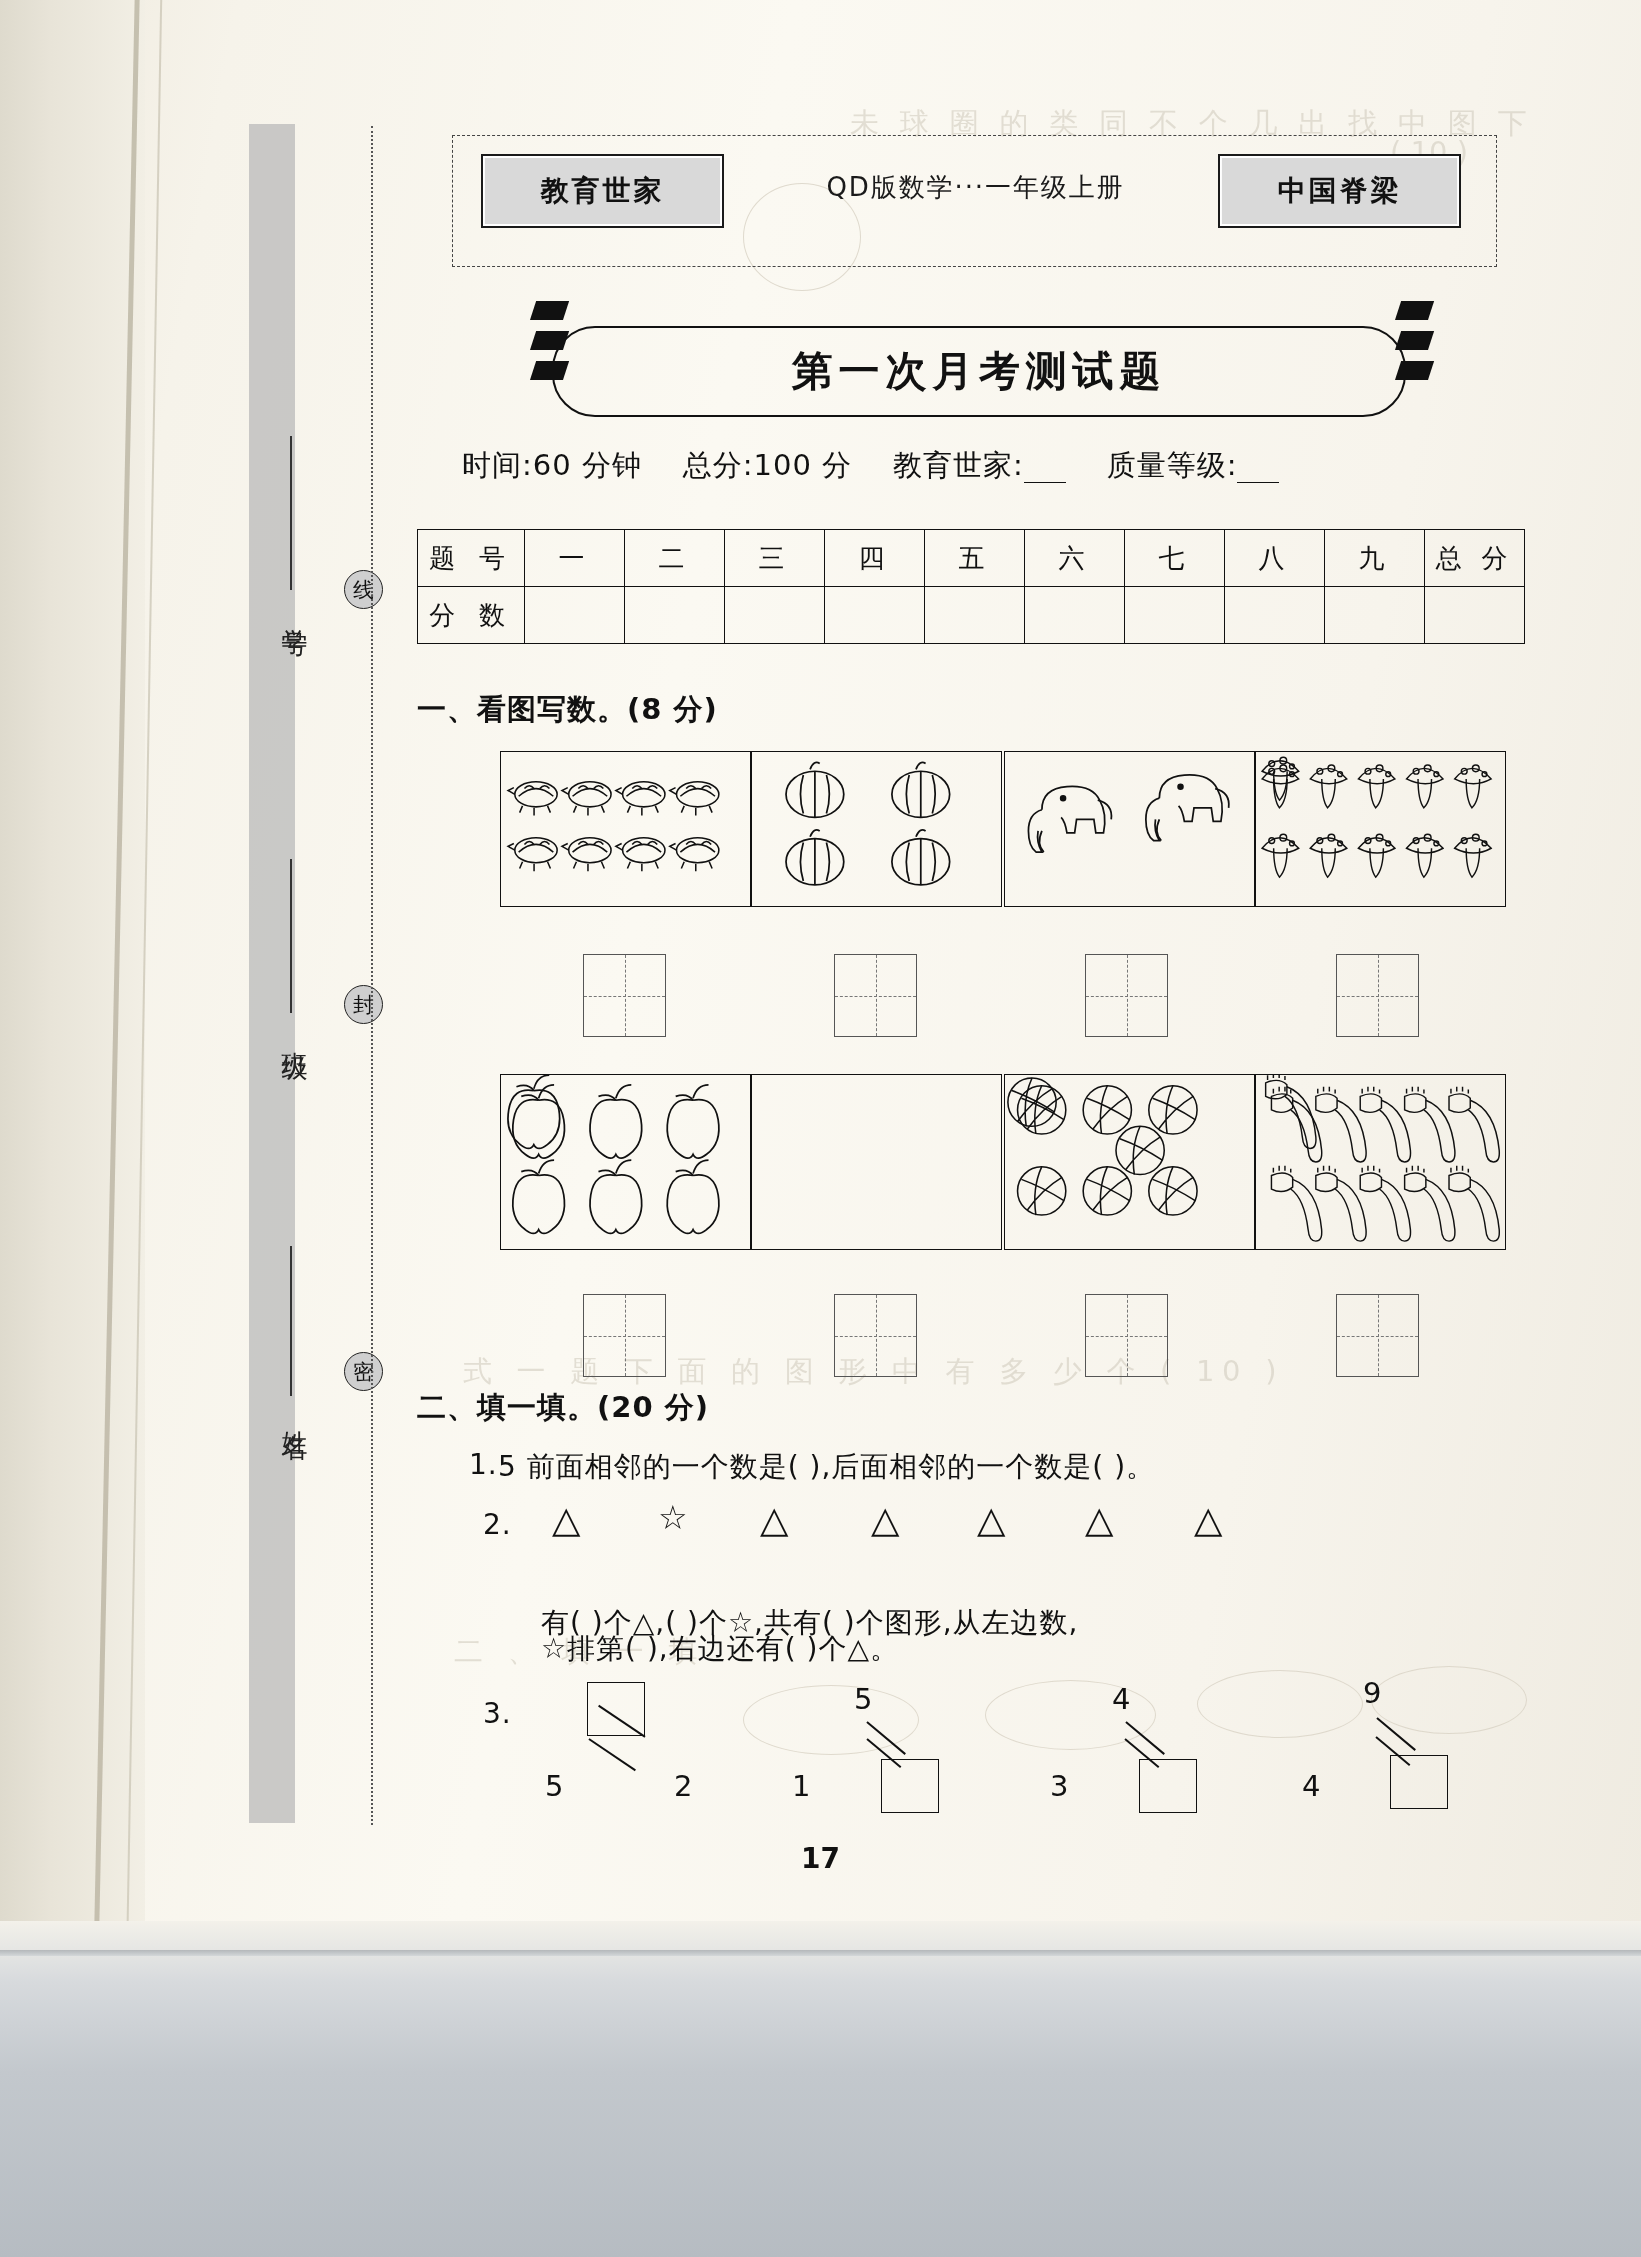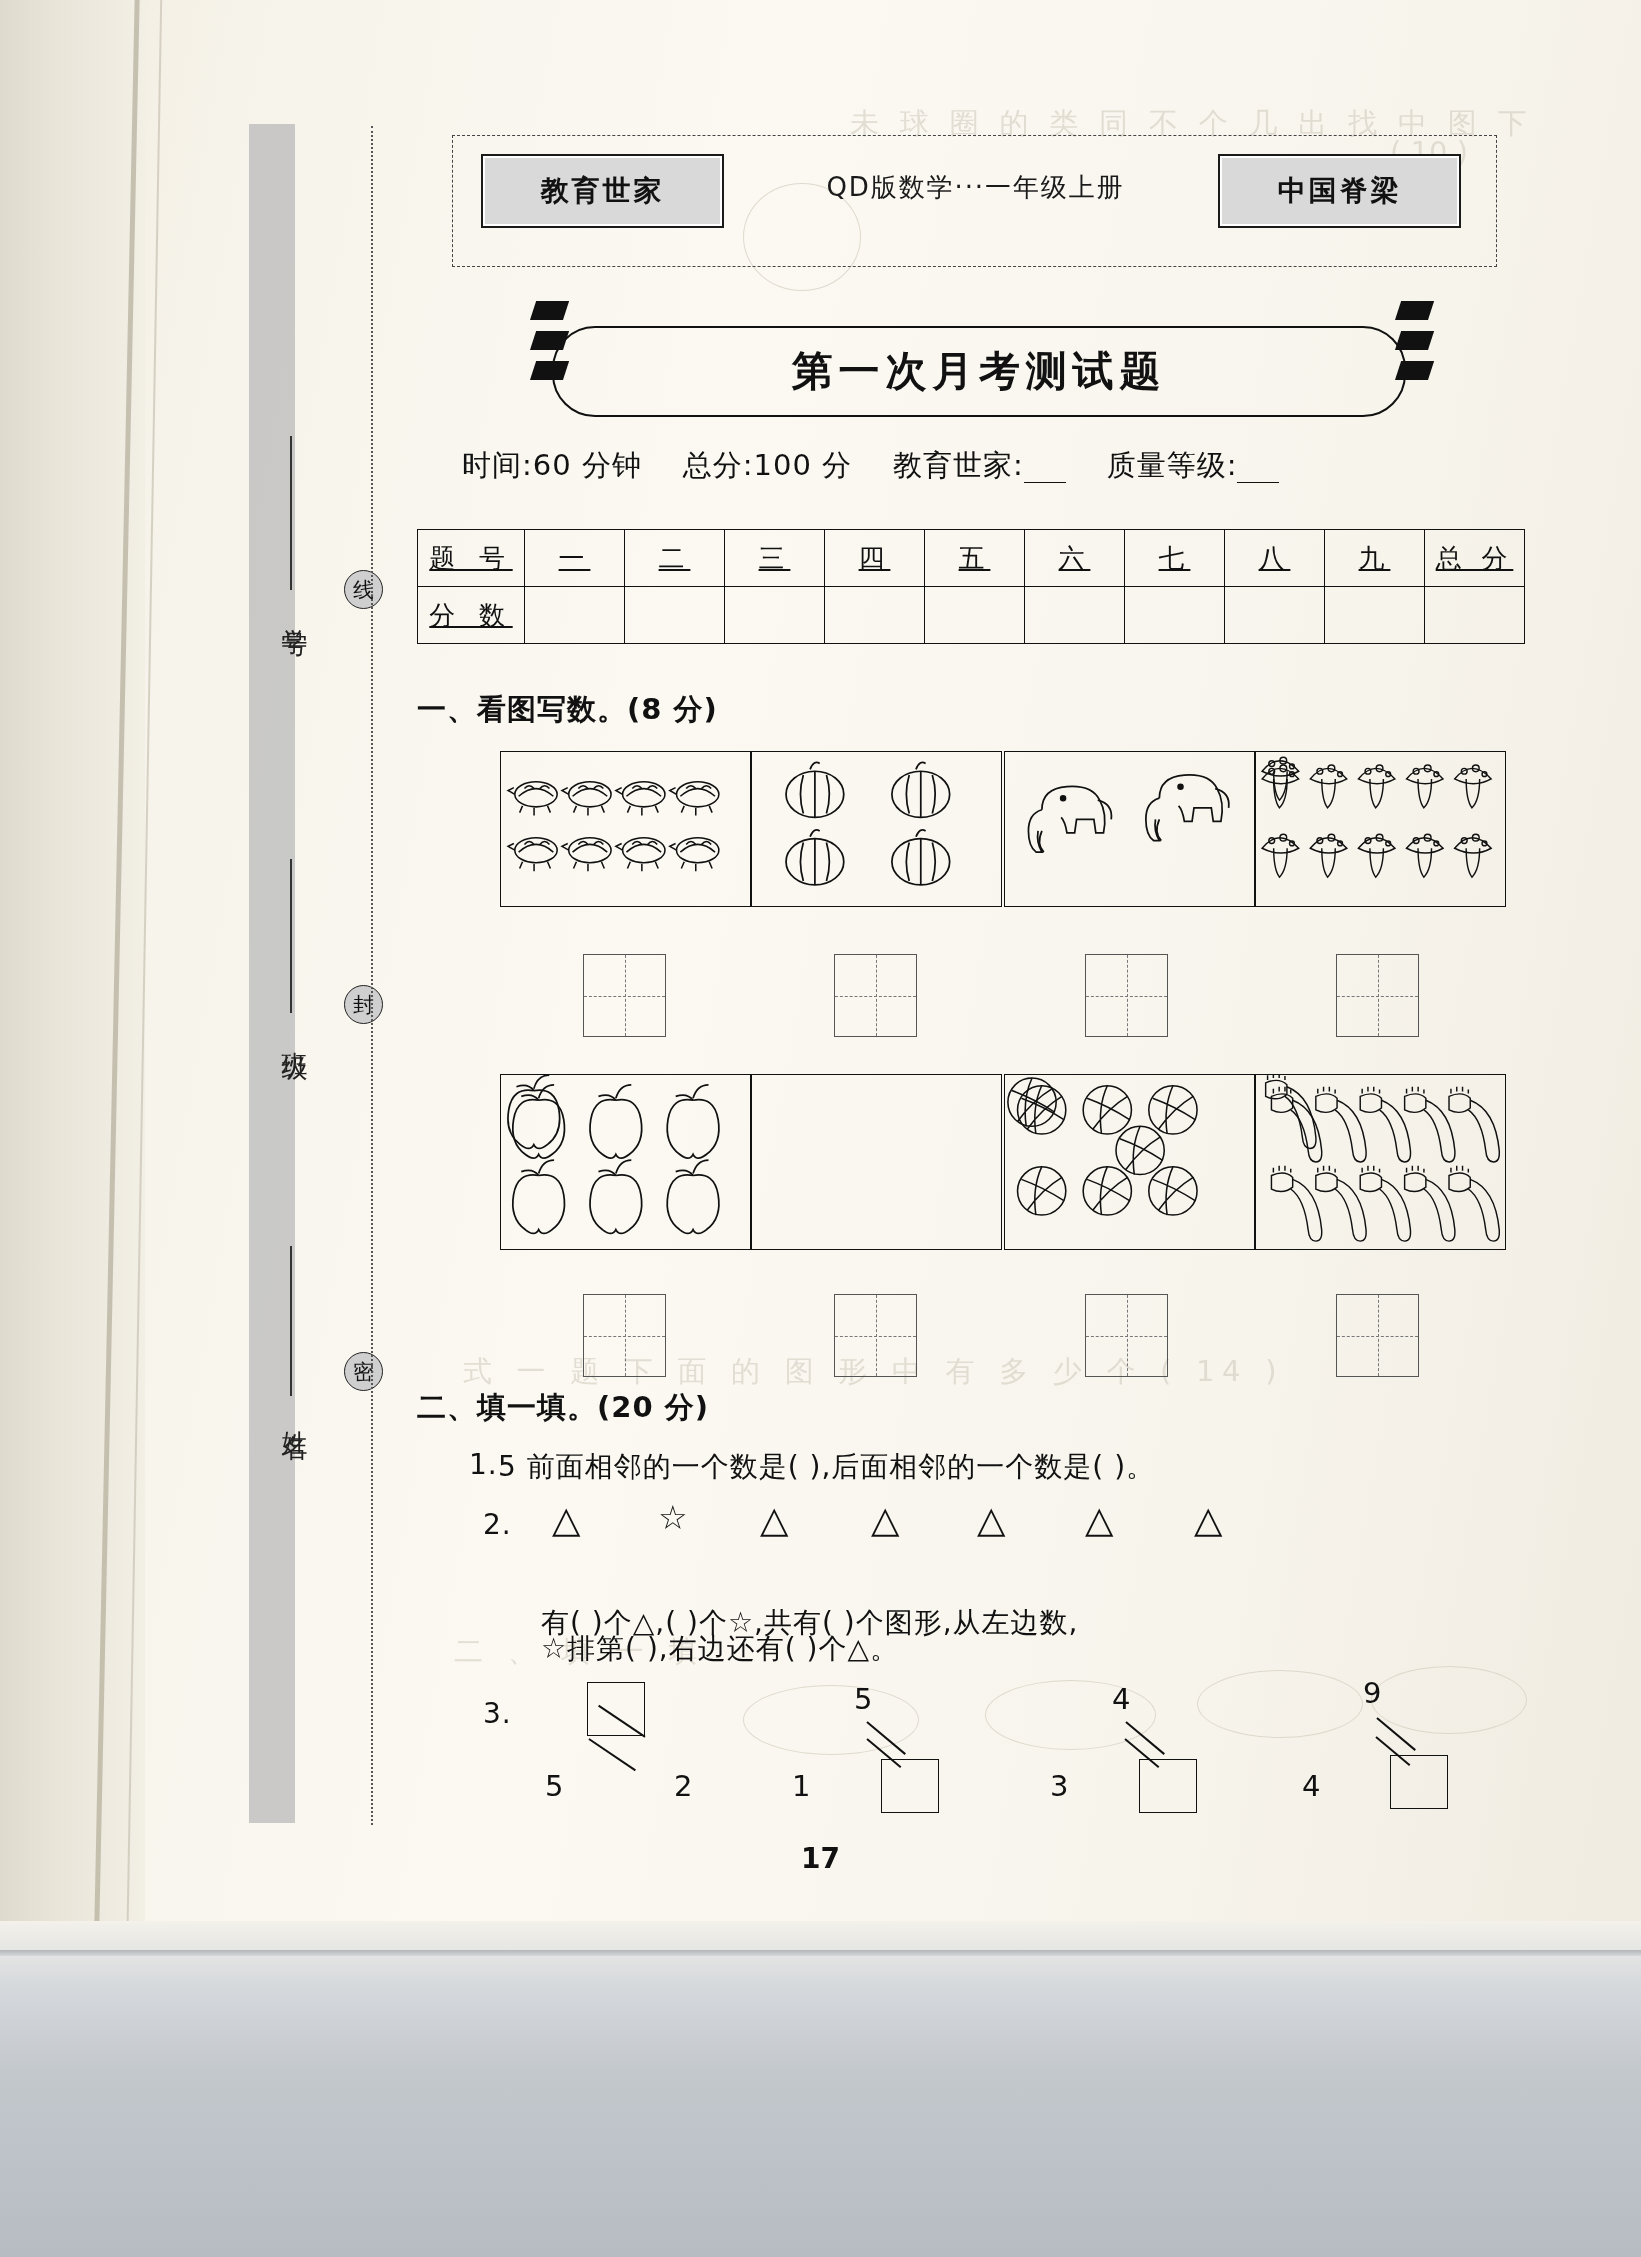--- a/index.html
+++ b/index.html
@@ -158,21 +158,20 @@
     border-collapse: collapse;
   }
   .score-table td {
     border: 1.9px solid #111;
     width: 97px;
     height: 54px;
     text-align: center;
     font-size: 26px;
     color: #111;
     letter-spacing: 5.8px;
-    text-decoration: underline;
   }
   .score-table td.hcell { width: 104px; letter-spacing: 7.7px; }
   
   .sec-h {
     position: absolute;
     font-size: 29px;
     font-weight: bold;
     color: #111;
     letter-spacing: 1px;
     white-space: nowrap;
@@ -261,21 +260,21 @@
   <div class="fold"></div>
   <div class="fold2"></div>
 
   <div class="ghost" style="left:850px;top:104px;letter-spacing:5.8px;">未 球 圈 的 类 同 不 个 几 出 找 中 图 下</div>
   <div class="ghost" style="left:1390px;top:135px;">( 10 )</div>
   <div class="ghost-ell" style="left:743px;top:183px;width:116px;height:106px;"></div>
   <div class="ghost-ell" style="left:1197px;top:1670px;width:164px;height:66px;"></div>
   <div class="ghost-ell" style="left:985px;top:1680px;width:169px;height:68px;"></div>
   <div class="ghost-ell" style="left:743px;top:1685px;width:174px;height:68px;"></div>
   <div class="ghost-ell" style="left:1371px;top:1666px;width:154px;height:66px;"></div>
-  <div class="ghost" style="left:463px;top:1352px;letter-spacing:7.7px;">式 一 题 下 面 的 图 形 中 有 多 少 个 ( 14 )</div>
+  <div class="ghost" style="left:463px;top:1352px;letter-spacing:7.7px;">式 一 题 下 面 的 图 形 中 有 多 少 个 ( 10 )</div>
   <div class="ghost" style="left:454px;top:1632px;letter-spacing:7.7px;">二 、 填 一 填</div>
 
   <div class="gray-band"></div>
 
   <div class="vert-text" style="left:278px;top:608px;">学号</div>
   <div class="vert-line" style="left:290px;top:436px;height:154px;"></div>
   <div class="vert-text" style="left:278px;top:1031px;">班级</div>
   <div class="vert-line" style="left:290px;top:859px;height:154px;"></div>
   <div class="vert-text" style="left:278px;top:1410px;">姓名</div>
   <div class="vert-line" style="left:290px;top:1246px;height:150px;"></div>

